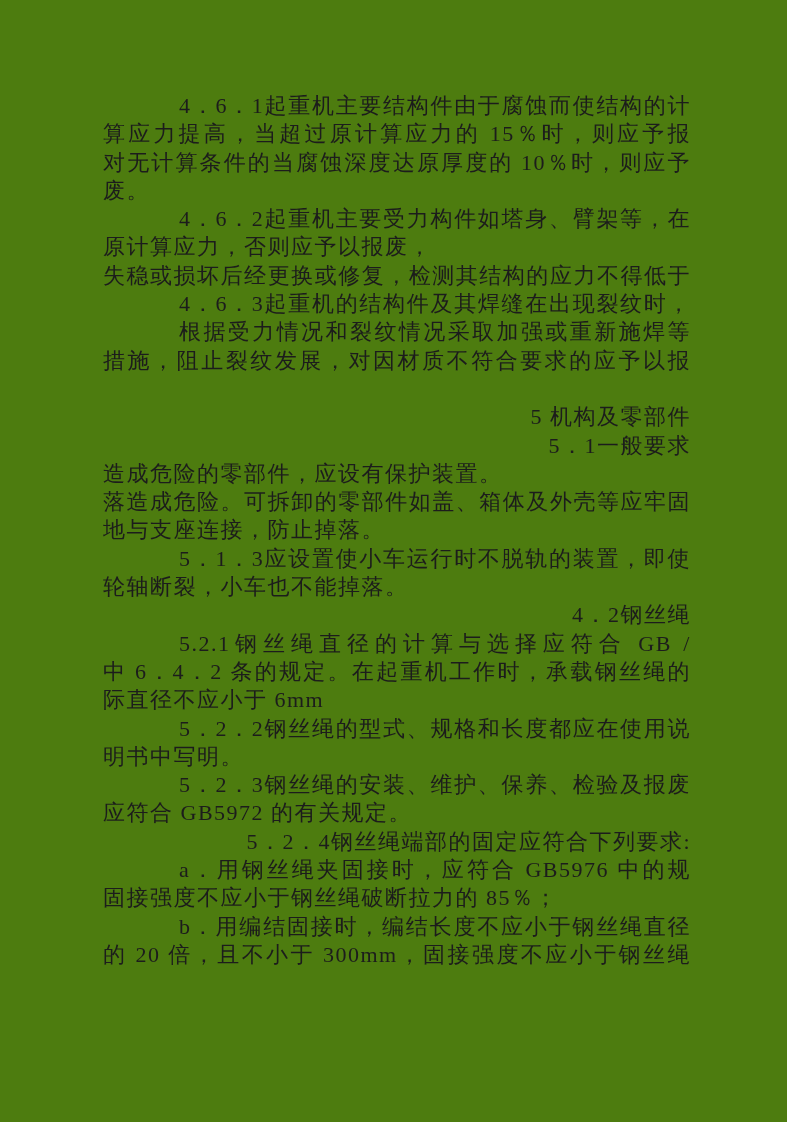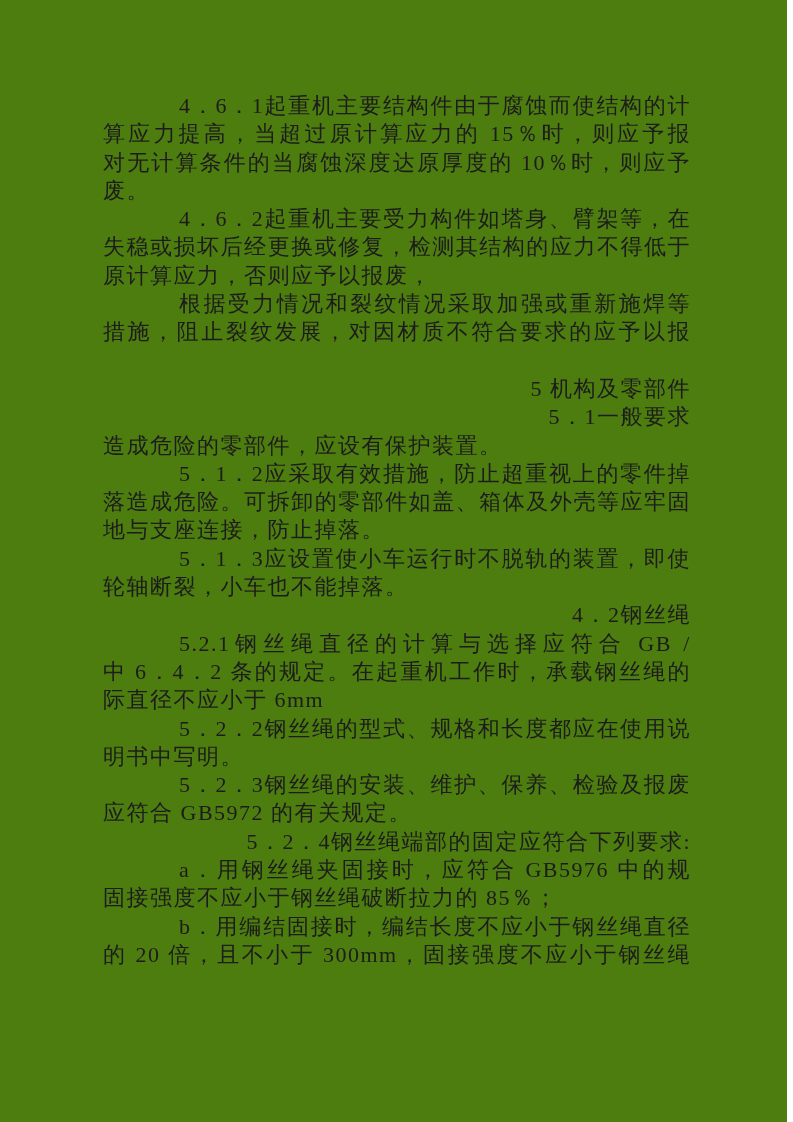--- a/index.html
+++ b/index.html
@@ -57,29 +57,29 @@
 </head>
 <body>
 
 <div class="page">
   <div class="text-block" id="lines-container" style="color: rgb(28, 28, 28);">
       <p class="line indent-justify">4．6．1起重机主要结构件由于腐蚀而使结构的计</p>
       <p class="line justify">算应力提高，当超过原计算应力的 15％时，则应予报废。</p>
       <p class="line justify">对无计算条件的当腐蚀深度达原厚度的 10％时，则应予报</p>
       <p class="line plain">废。</p>
       <p class="line indent-justify">4．6．2起重机主要受力构件如塔身、臂架等，在</p>
+      <p class="line plain">原计算应力，否则应予以报废，</p>
       <p class="line justify">失稳或损坏后经更换或修复，检测其结构的应力不得低于</p>
-      <p class="line plain">原计算应力，否则应予以报废，</p>
+      <p class="line indent-justify">4．6．3起重机的结构件及其焊缝在出现裂纹时，</p>
       <p class="line indent-justify">根据受力情况和裂纹情况采取加强或重新施焊等</p>
       <p class="line justify">措施，阻止裂纹发展，对因材质不符合要求的应予以报废。</p>
       <p class="line blank">&nbsp;</p>
       <p class="line indent-plain">5 机构及零部件</p>
       <p class="line indent-plain">5．1一般要求</p>
       <p class="line plain">造成危险的零部件，应设有保护装置。</p>
-      <p class="line indent-justify">5．1．2应采取有效措施，防止超重视上的零件掉</p>
       <p class="line justify">落造成危险。可拆卸的零部件如盖、箱体及外壳等应牢固</p>
       <p class="line plain">地与支座连接，防止掉落。</p>
       <p class="line indent-justify">5．1．3应设置使小车运行时不脱轨的装置，即使</p>
       <p class="line plain">轮轴断裂，小车也不能掉落。</p>
       <p class="line indent-plain">4．2钢丝绳</p>
       <p class="line indent-justify">5.2.1钢丝绳直径的计算与选择应符合 GB / T13753</p>
       <p class="line justify">中 6．4．2 条的规定。在起重机工作时，承载钢丝绳的实</p>
       <p class="line plain">际直径不应小于 6mm</p>
       <p class="line indent-justify">5．2．2钢丝绳的型式、规格和长度都应在使用说</p>
       <p class="line plain">明书中写明。</p>

